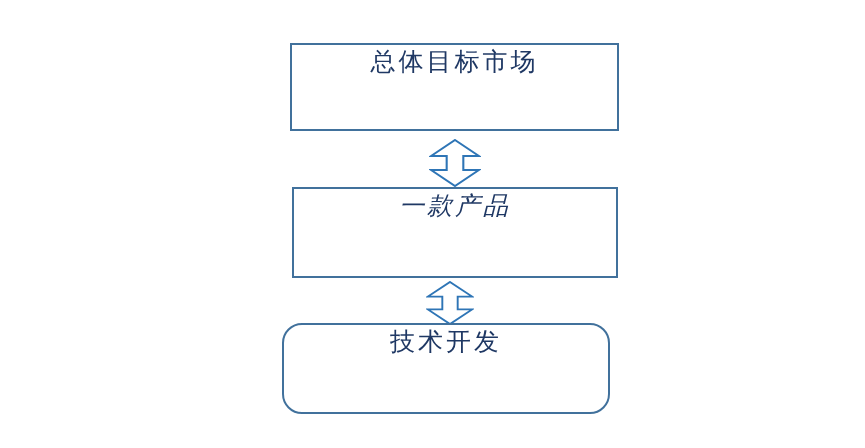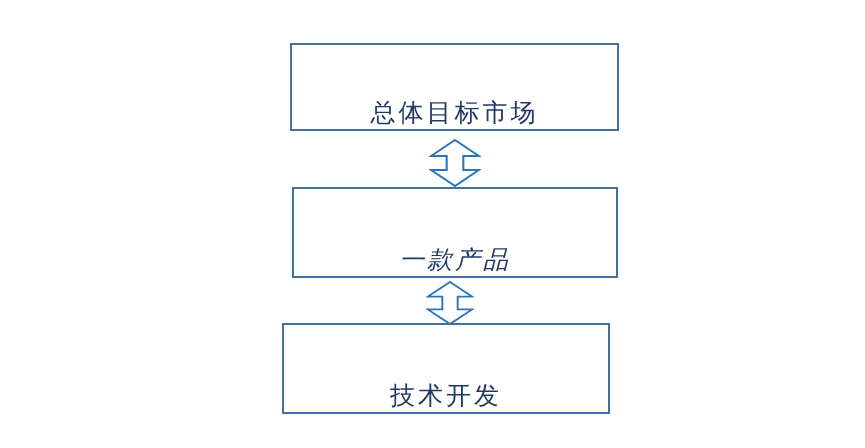--- a/index.html
+++ b/index.html
@@ -14,32 +14,32 @@
     background: #ffffff;
     font-family: "Liberation Sans", "DejaVu Sans", sans-serif;
     overflow: hidden;
   }
   .node {
     position: absolute;
     box-sizing: border-box;
     border: 2px solid #41719C;
     background: #ffffff;
     display: flex;
-    align-items: flex-end;
+    align-items: flex-start;
     justify-content: center;
   }
   .node-label {
     color: #1F3864;
     font-size: 25px;
     letter-spacing: 3px;
     white-space: nowrap;
   }
   .node-market  { left: 290px; top: 43px;  width: 329px; height: 88px; }
   .node-product { left: 292px; top: 187px; width: 326px; height: 91px; font-style: italic; }
-  .node-tech    { left: 282px; top: 323px; width: 328px; height: 91px; }
+  .node-tech    { left: 282px; top: 323px; width: 328px; height: 91px; border-radius: 20px; }
 
   .connector {
     position: absolute;
   }
   .connector-1 { left: 429px; top: 139px; width: 52px; height: 48px; }
   .connector-2 { left: 426px; top: 281px; width: 48px; height: 44px; }
   .connector svg {
     display: block;
     width: 100%;
     height: 100%;

